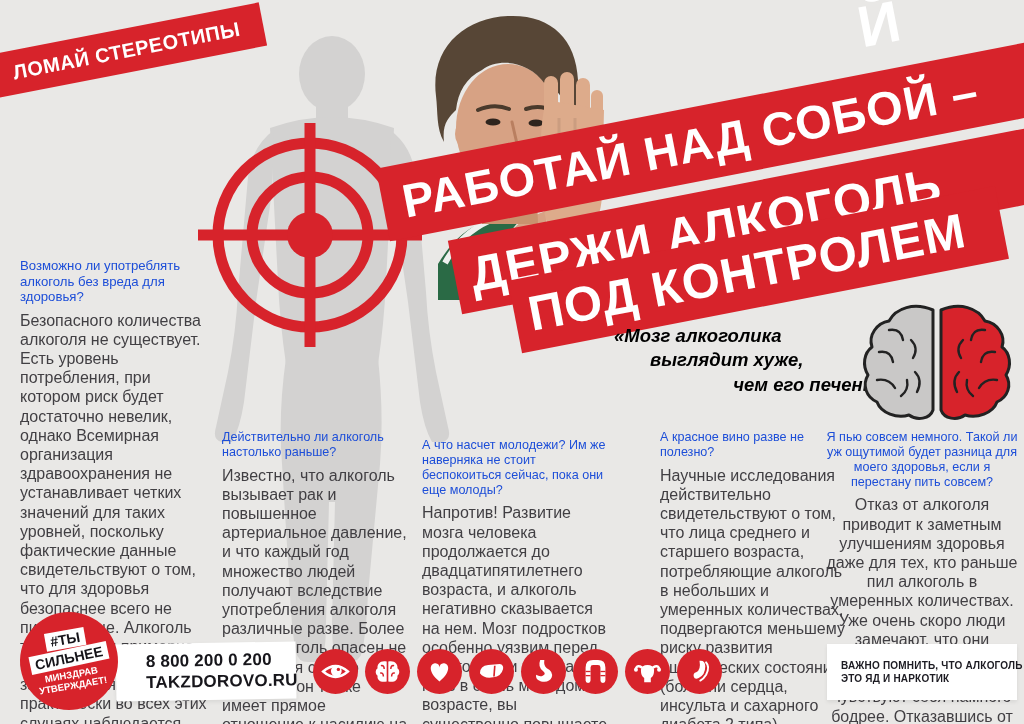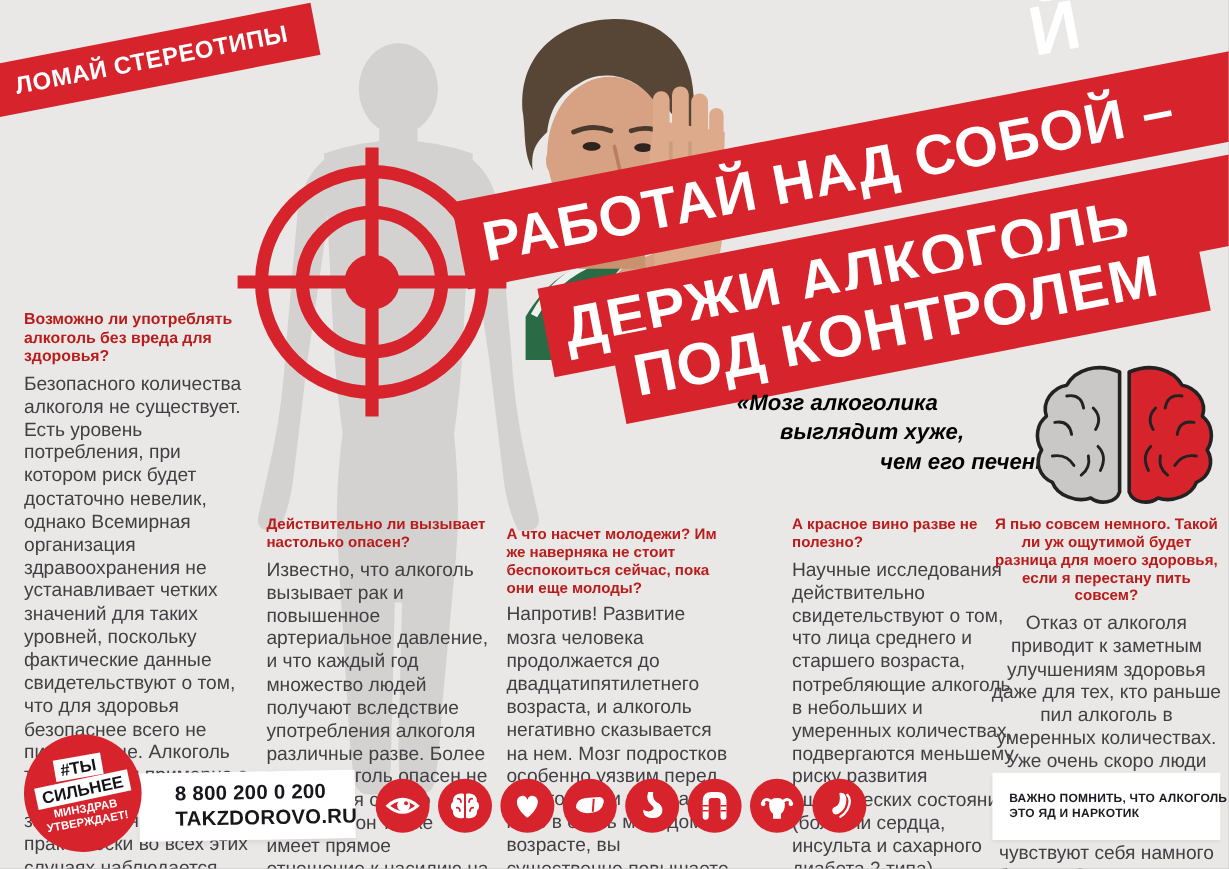--- a/index.html
+++ b/index.html
@@ -32,21 +32,21 @@
     position:absolute; left:858px; top:-10px; color:#fff; font-weight:bold;
     font-size:58px; transform:rotate(-11deg);
   }
   
   .quote { position:absolute; left:614px; top:324px; width:270px; color:#000000;
     font-style:italic; font-weight:bold; font-size:18.5px; line-height:1.32; }
   .quote .l2 { margin-left:36px; }
   .quote .l3 { margin-left:70px;text-align:right; }
   
   .col { position:absolute; }
-  .col h3 { color:#b91c1c; font-size:12.6px; line-height:1.18; font-weight:bold; margin-bottom:6px; }
+  .col h3 { color:#1d4ed8; font-size:12.6px; line-height:1.18; font-weight:normal; margin-bottom:6px; }
   .col p  { color:#413f43; font-size:16px; line-height:1.2; margin-bottom:6px; }
   .col-1 { left:20px;  top:258px; width:188px; }
   .col-1 h3 { font-size:13.2px; }
   .col-2 { left:222px; top:430px; width:186px; }
   .col-3 { left:422px; top:438px; width:192px; }
   .col-4 { left:625px; top:430px; width:192px;margin-left:35px; }
   .col-5 { left:825px; top:430px; width:194px;text-align:center; }
   
   .badge {
     position:absolute; left:20px; top:612px; width:98px; height:98px;
@@ -178,21 +178,21 @@
       <path d="M111,42 Q103,50 109,60"></path>
         <path d="M107,74 Q99,82 105,94"></path>
     </g>
   </svg>
 
   <div class="col col-1">
     <h3>Возможно ли употреблять алкоголь без вреда для здоровья?</h3>
     <p>Безопасного количества алкоголя не существует. Есть уровень потребления, при котором риск будет достаточно невелик, однако Всемирная организация здравоохранения не устанавливает четких значений для таких уровней, поскольку фактические данные свидетельствуют о том, что для здоровья безопаснее всего не пить вообще. Алкоголь тесно связан примерно с 60 различными заболеваниями, и практически во всех этих случаях наблюдается прямая взаимосвязь между количеством и ответной реакцией организма; иными словами, чем больше человек выпивает, тем выше риск заболеть. Иными словами, чем меньше – тем лучше.</p>
   </div>
   <div class="col col-2">
-    <h3>Действительно ли вызывает настолько опасен?</h3>
+    <h3>Действительно ли алкоголь настолько раньше?</h3>
     <p>Известно, что алкоголь вызывает рак и повышенное артериальное давление, и что каждый год множество людей получают вследствие употребления алкоголя различные разве. Более того, алкоголь опасен не только для самого пьющего: он также имеет прямое отношение к насилию на улицах и в семье.</p>
   </div>
   <div class="col col-3">
     <h3>А что насчет молодежи? Им же наверняка не стоит беспокоиться сейчас, пока они еще молоды?</h3>
     <p>Напротив! Развитие мозга человека продолжается до двадцатипятилетнего возраста, и алкоголь негативно сказывается на нем. Мозг подростков особенно уязвим перед алкоголем, и начиная пить в столь молодом возрасте, вы существенно повышаете риск развития алкогольной зависимости впоследствии. Чем раньше человек начинает пить, тем большему вреду он рискует подвергнуться.</p>
   </div>
   <div class="col col-4">
     <h3>А красное вино разве не полезно?</h3>
     <p>Научные исследования действительно свидетельствуют о том, что лица среднего и старшего возраста, потребляющие алкоголь в небольших и умеренных количествах, подвергаются меньшему риску развития ишемических состояний (болезни сердца, инсульта и сахарного диабета 2 типа).</p>
   </div>

